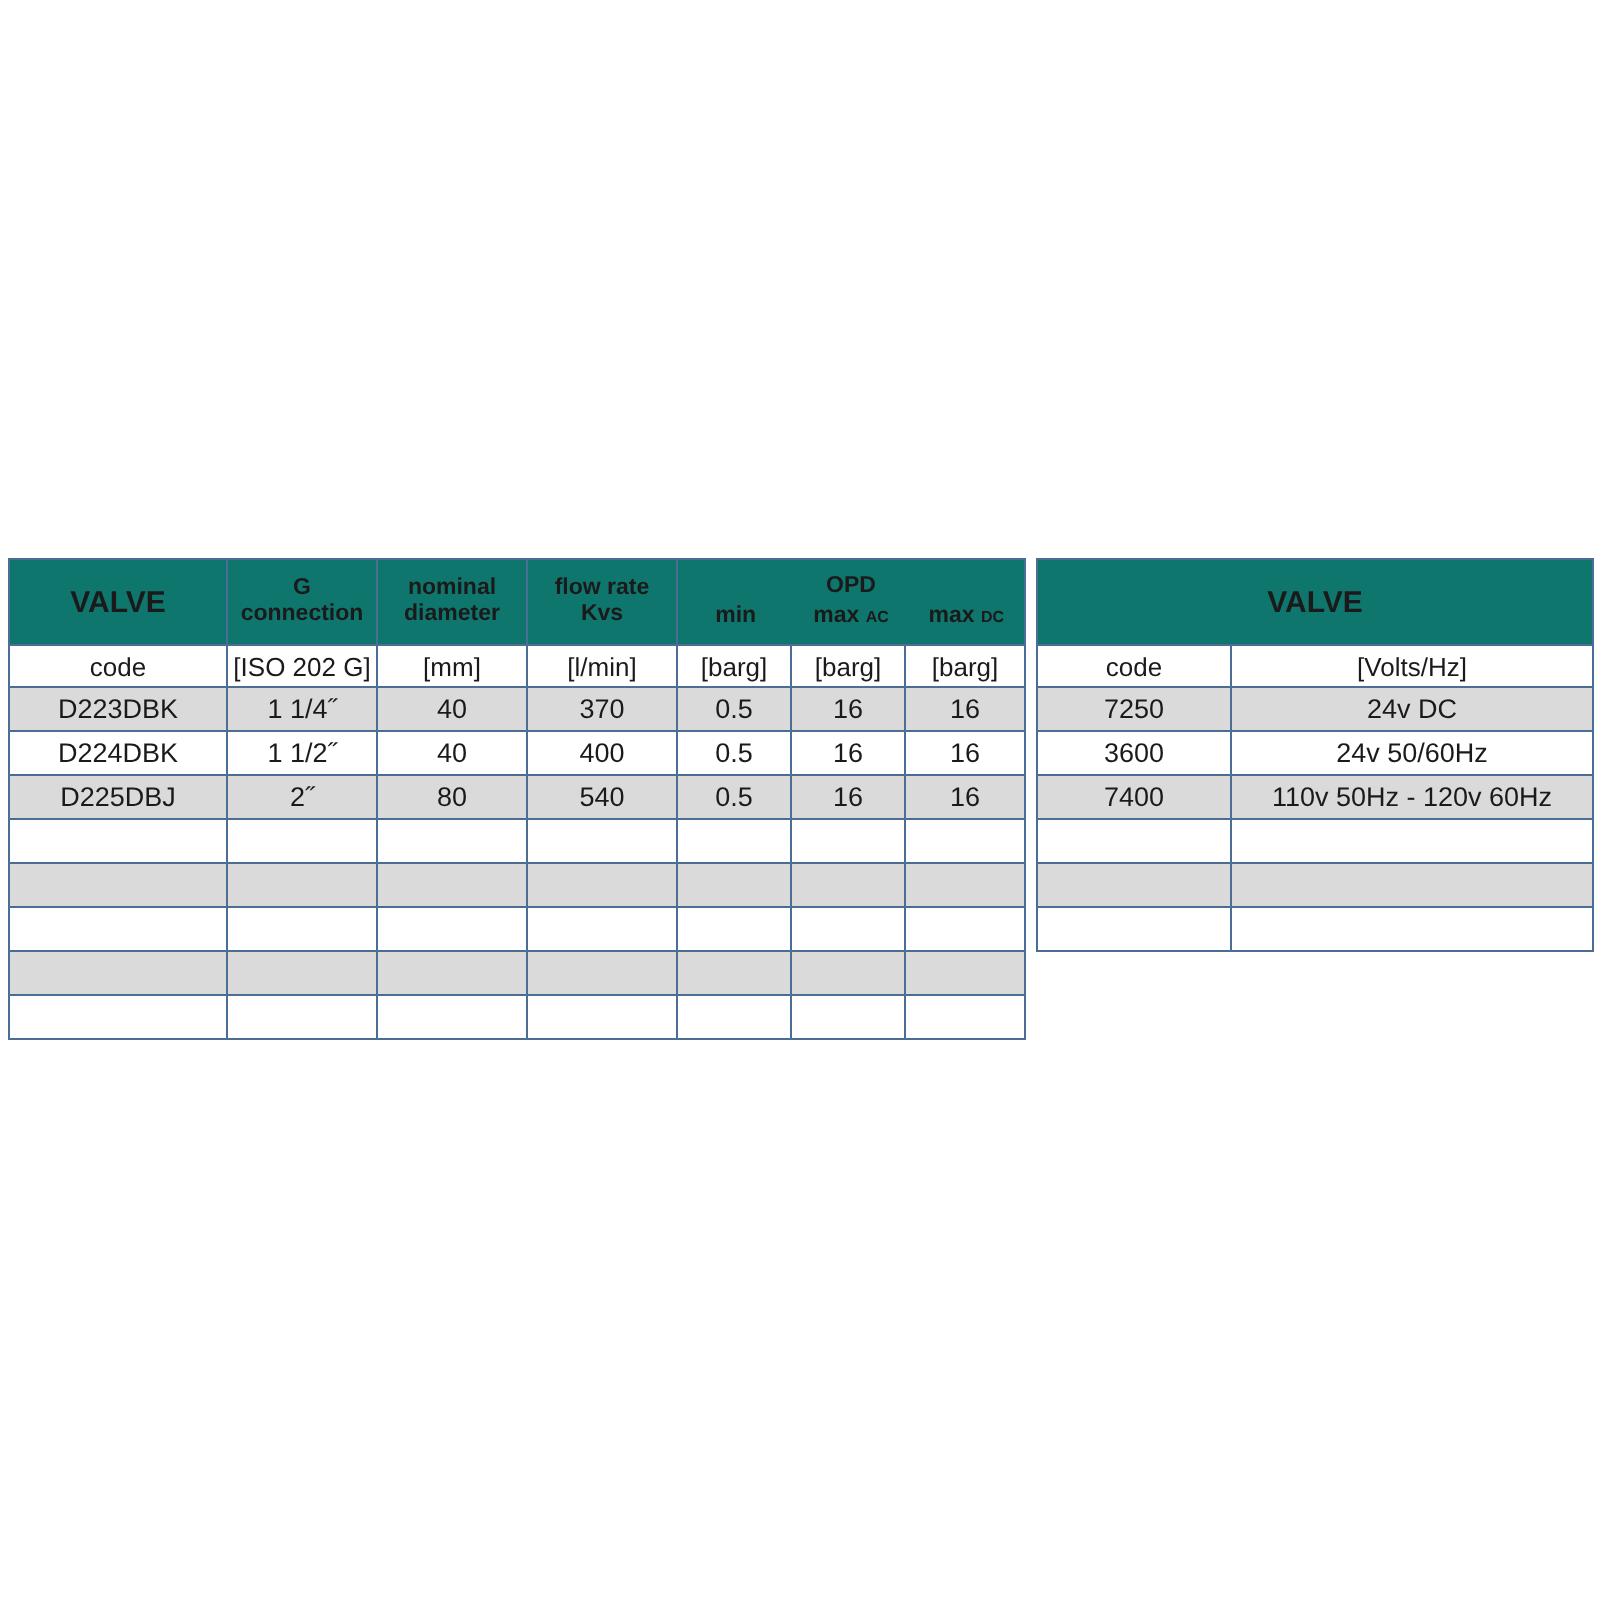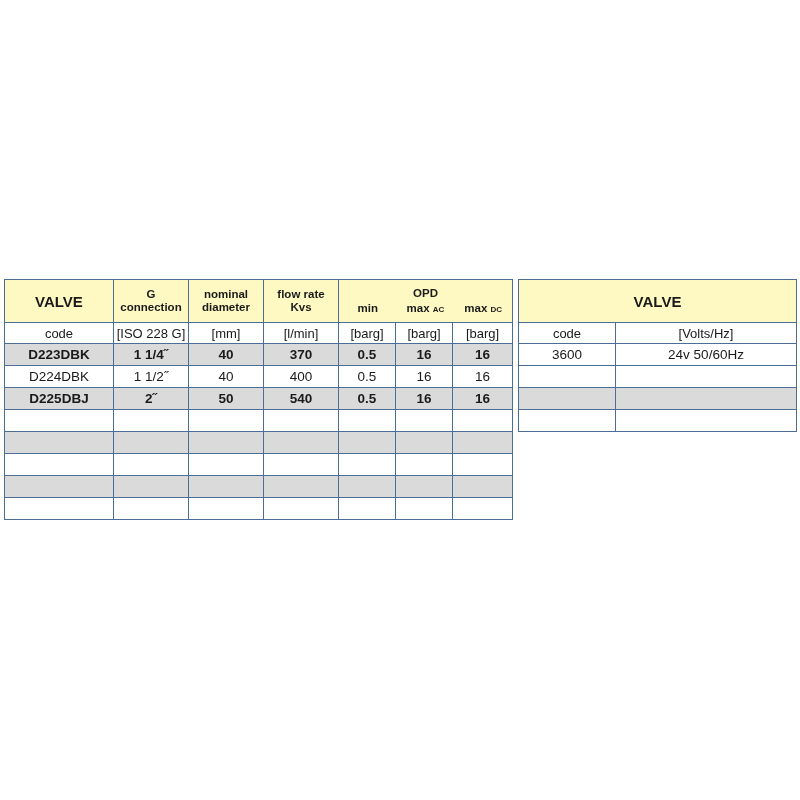--- a/index.html
+++ b/index.html
@@ -3,25 +3,25 @@
 <meta charset="utf-8">
 <style>
   html, body { margin:0; padding:0; background:#ffffff; }
   body { width:800px; height:800px; position:relative; overflow:hidden;
          font-family:"Liberation Sans", sans-serif; color:#1a1a1a; }
   table { border-collapse:collapse; position:absolute; table-layout:fixed; }
   td, th { border:1px solid #4a6e96; padding:0; text-align:center; vertical-align:middle;
            font-size:13px; white-space:nowrap; overflow:hidden; }
   #valve-table { left:4px; top:279px; width:508px; }
   #coils-table { left:518px; top:279px; width:278px; }
-  tr.head th { background:#fef9c3; height:42px; font-weight:bold; font-size:11.5px; line-height:13px; }
+  tr.head th { background:#0f766e; height:42px; font-weight:bold; font-size:11.5px; line-height:13px; }
   tr.head th.big { font-size:15px; }
   tr.units td { background:#ffffff; height:20px; font-size:13px; }
   tr.row td { height:21px; font-size:13.5px; }
-  tr.row.shade td { background:#dadada;font-weight:bold; }
+  tr.row.shade td { background:#dadada; }
   tr.row.plain td { background:#ffffff; }
   .opd-top { display:block; }
   .opd-sub { display:flex; margin-top:2px; }
   .opd-sub span { flex:1; }
   .small { font-size:8px;text-align:right; }
 </style>
 </head>
 <body>
 
 <table id="valve-table">
@@ -53,21 +53,21 @@
       <span class="opd-top">OPD</span>
       <span class="opd-sub">
         <span><span>min</span></span>
         <span><span>max</span> <span class="small">AC</span></span>
         <span><span>max</span> <span class="small">DC</span></span>
       </span>
     </th>
   </tr>
   <tr class="units">
     <td>code</td>
-    <td>[ISO 228 G]</td>
+    <td>[ISO 202 G]</td>
     <td>[mm]</td>
     <td>[l/min]</td>
     <td>[barg]</td>
     <td>[barg]</td>
     <td>[barg]</td>
   </tr>
   <tr class="row shade">
     <td>D223DBK</td>
     <td>1 1/4˝</td>
     <td>40</td>
@@ -81,21 +81,21 @@
     <td>1 1/2˝</td>
     <td>40</td>
     <td>400</td>
     <td>0.5</td>
     <td>16</td>
     <td>16</td>
   </tr>
   <tr class="row shade">
     <td>D225DBJ</td>
     <td>2˝</td>
-    <td>50</td>
+    <td>80</td>
     <td>540</td>
     <td>0.5</td>
     <td>16</td>
     <td>16</td>
   </tr>
   <tr class="row plain">
     <td></td>
     <td></td>
     <td></td>
     <td></td>
@@ -148,23 +148,31 @@
       <col style="width:181px">
     </colgroup>
   <tbody>
       <tr class="head">
     <th colspan="2" class="big">VALVE</th>
   </tr>
   <tr class="units">
     <td>code</td>
     <td>[Volts/Hz]</td>
   </tr>
+  <tr class="row shade">
+    <td>7250</td>
+    <td>24v DC</td>
+  </tr>
   <tr class="row plain">
     <td>3600</td>
     <td>24v 50/60Hz</td>
+  </tr>
+  <tr class="row shade">
+    <td>7400</td>
+    <td>110v 50Hz - 120v 60Hz</td>
   </tr>
   <tr class="row plain">
     <td></td>
     <td></td>
   </tr>
   <tr class="row shade">
     <td></td>
     <td></td>
   </tr>
   <tr class="row plain">

